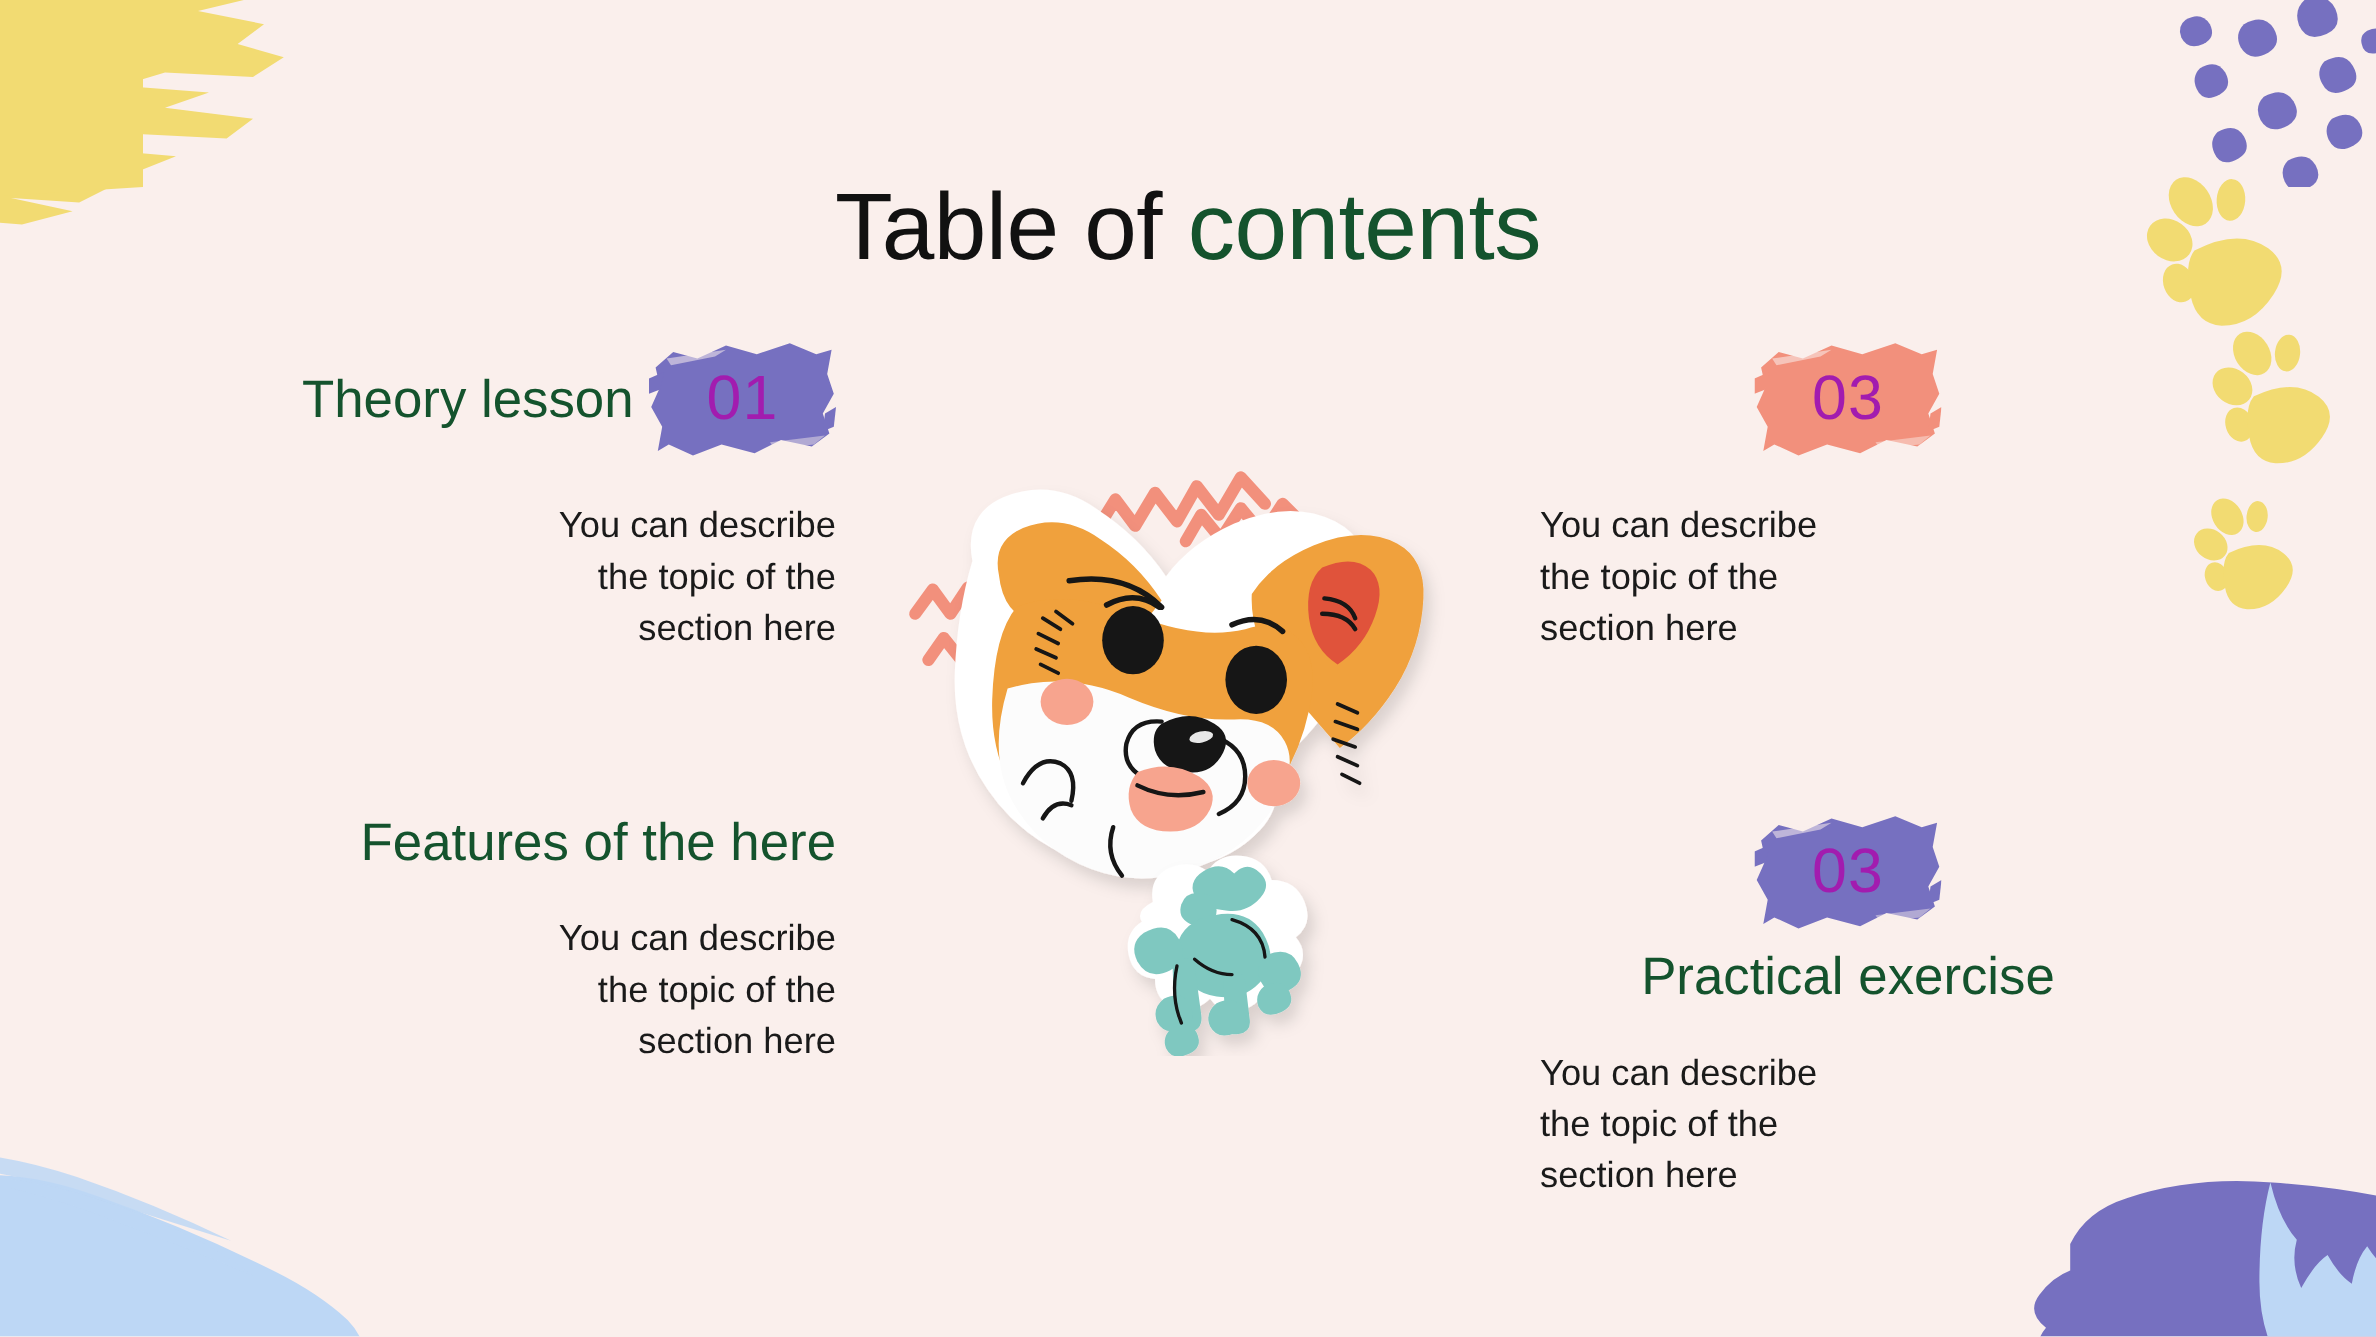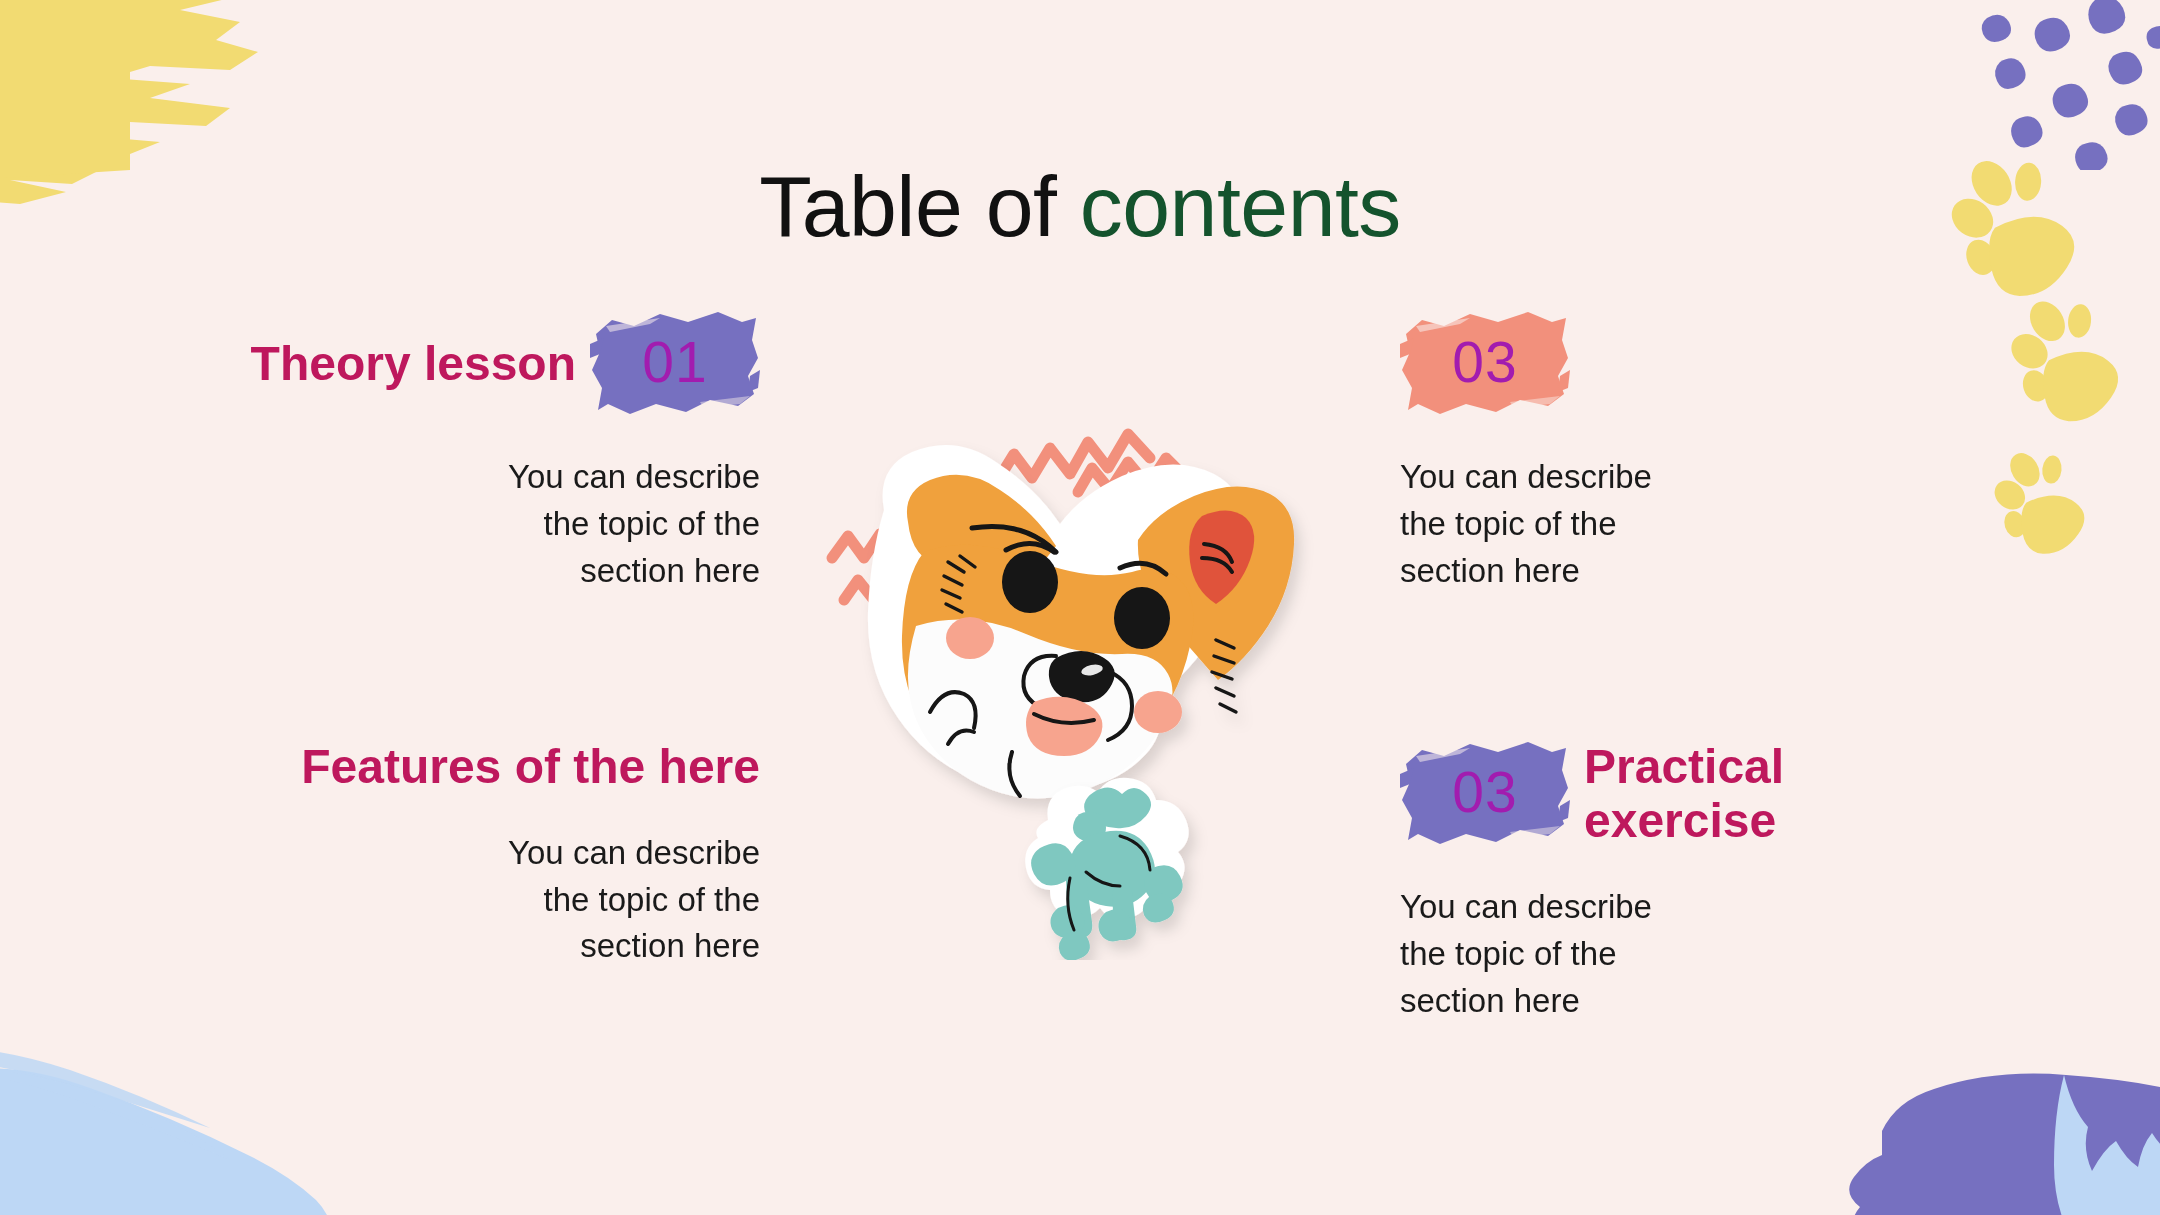--- a/index.html
+++ b/index.html
@@ -40,28 +40,28 @@
   #page-title .accent { color: #14532d; }
 
   
   .entry { position: absolute; width: 560px; }
 
   .entry-head {
     display: flex;
     align-items: center;
     gap: 14px;
   }
-  .entry.right .entry-head { flex-direction: row; }
+  .entry.right .entry-head { flex-direction: column; }
   .entry.left  .entry-head { flex-direction: row; }
 
   .entry-title {
     font-size: 48px;
     line-height: 1.12;
-    color: #be185d;
-    font-weight: 700;
+    color: #14532d;
+    font-weight: 400;
     flex: 1 1 auto;
   }
   .entry.left  .entry-title { text-align: right; }
   .entry.right .entry-title { text-align: left; }
 
   .badge {
     position: relative;
     flex: 0 0 auto;
     width: 170px;
     height: 108px;

